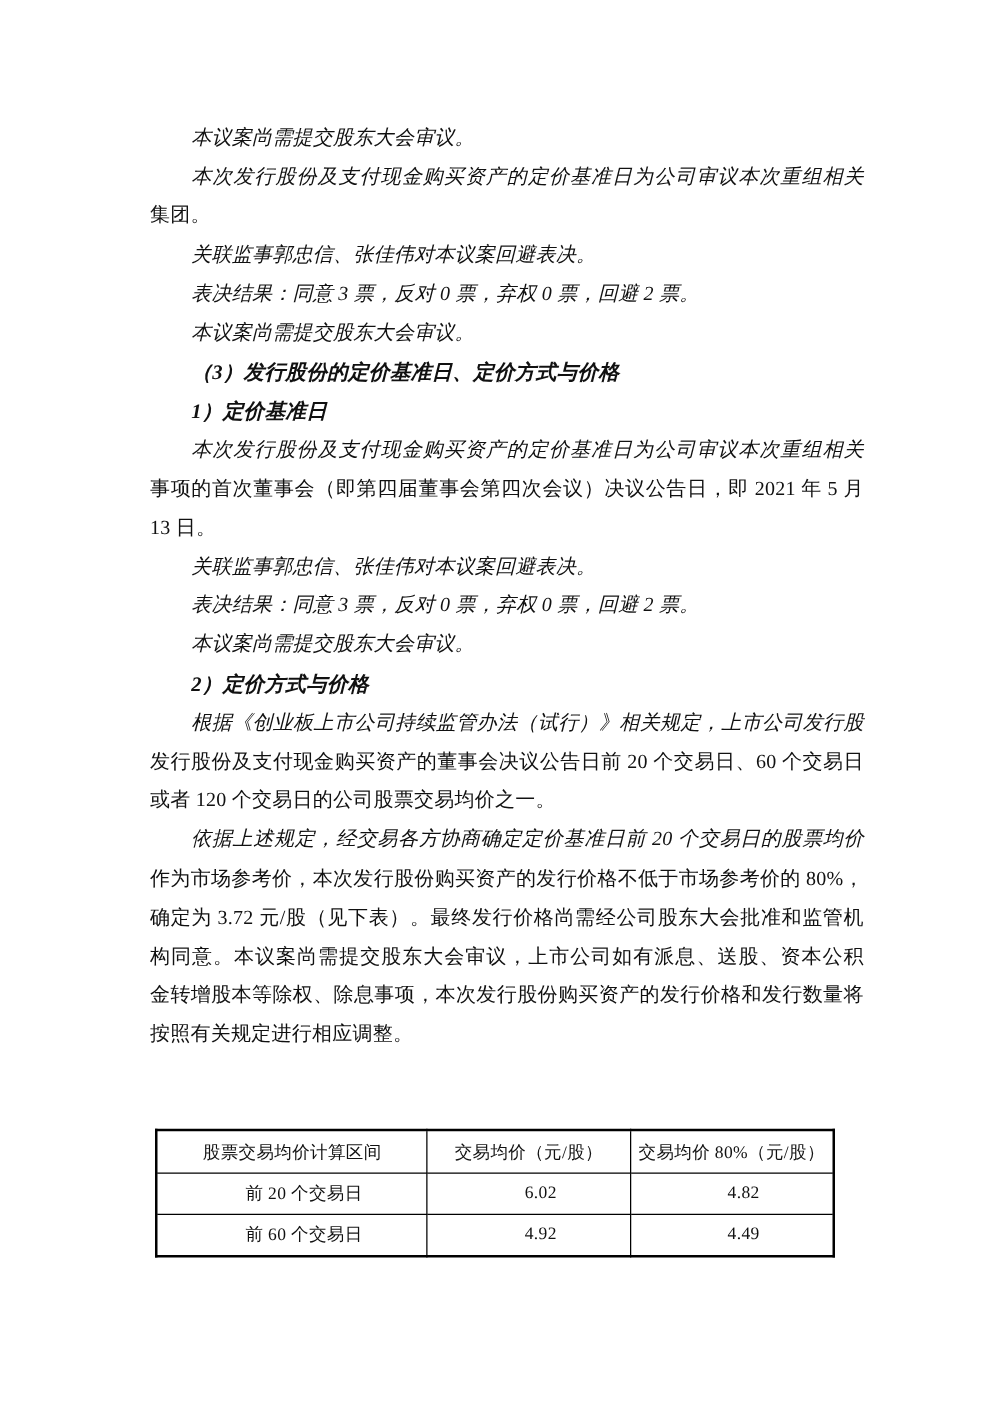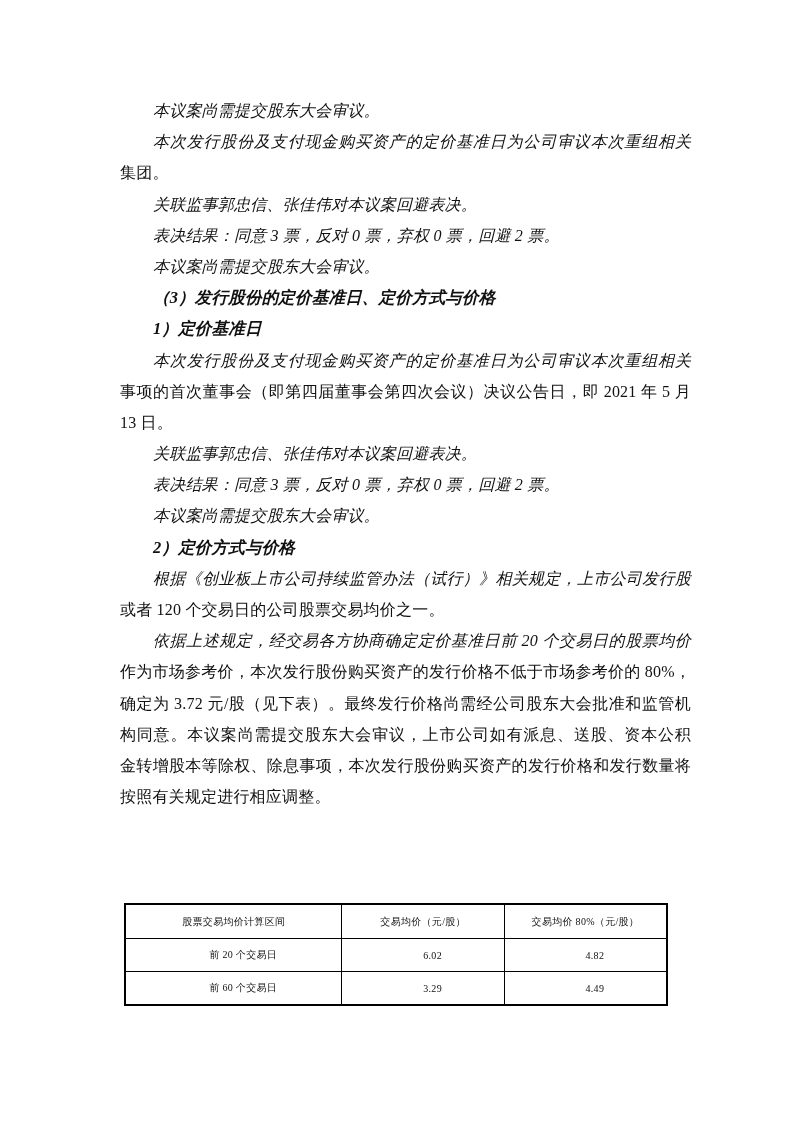--- a/index.html
+++ b/index.html
@@ -44,21 +44,21 @@
     font-weight: bold;
     font-size: 16.5px;
   }
   .price-table {
     position: absolute;
     left: 124px;
     top: 903px;
     width: 544px;
     border-collapse: collapse;
     table-layout: fixed;
-    font-size: 10px;
+    font-size: 14px;
     color: #111111;
     border: 2px solid #000000;
   }
   .price-table td, .price-table th {
     border: 1px solid #000000;
     text-align: center;
     vertical-align: middle;
     font-weight: normal;
     padding: 0 2px;
     letter-spacing: 0.3px;
@@ -83,20 +83,21 @@
     <div class="line indent bold">（3）发行股份的定价基准日、定价方式与价格</div>
     <div class="line indent bold">1）定价基准日</div>
     <div class="line indent justify">本次发行股份及支付现金购买资产的定价基准日为公司审议本次重组相关</div>
     <div class="line justify">事项的首次董事会（即第四届董事会第四次会议）决议公告日，即 2021 年 5 月</div>
     <div class="line">13 日。</div>
     <div class="line indent">关联监事郭忠信、张佳伟对本议案回避表决。</div>
     <div class="line indent">表决结果：同意 3 票，反对 0 票，弃权 0 票，回避 2 票。</div>
     <div class="line indent">本议案尚需提交股东大会审议。</div>
     <div class="line indent bold">2）定价方式与价格</div>
     <div class="line indent justify">根据《创业板上市公司持续监管办法（试行）》相关规定，上市公司发行股</div>
+    <div class="line justify">发行股份及支付现金购买资产的董事会决议公告日前 20 个交易日、60 个交易日</div>
     <div class="line">或者 120 个交易日的公司股票交易均价之一。</div>
     <div class="line indent justify">依据上述规定，经交易各方协商确定定价基准日前 20 个交易日的股票均价</div>
     <div class="line justify">作为市场参考价，本次发行股份购买资产的发行价格不低于市场参考价的 80%，</div>
     <div class="line justify">确定为 3.72 元/股（见下表）。最终发行价格尚需经公司股东大会批准和监管机</div>
     <div class="line justify">构同意。本议案尚需提交股东大会审议，上市公司如有派息、送股、资本公积</div>
     <div class="line justify">金转增股本等除权、除息事项，本次发行股份购买资产的发行价格和发行数量将</div>
     <div class="line">按照有关规定进行相应调整。</div>
   </div>
 
   <table class="price-table">
@@ -106,18 +107,18 @@
         <td class="col-avg">交易均价（元/股）</td>
         <td class="col-avg80">交易均价 80%（元/股）</td>
       </tr>
       <tr class="row">
         <td>前 20 个交易日</td>
         <td>6.02</td>
         <td>4.82</td>
       </tr>
       <tr class="row">
         <td>前 60 个交易日</td>
-        <td>3.29</td>
+        <td>4.92</td>
         <td>4.49</td>
       </tr>
     </tbody>
   </table>
 </div>
 
 </body></html>

